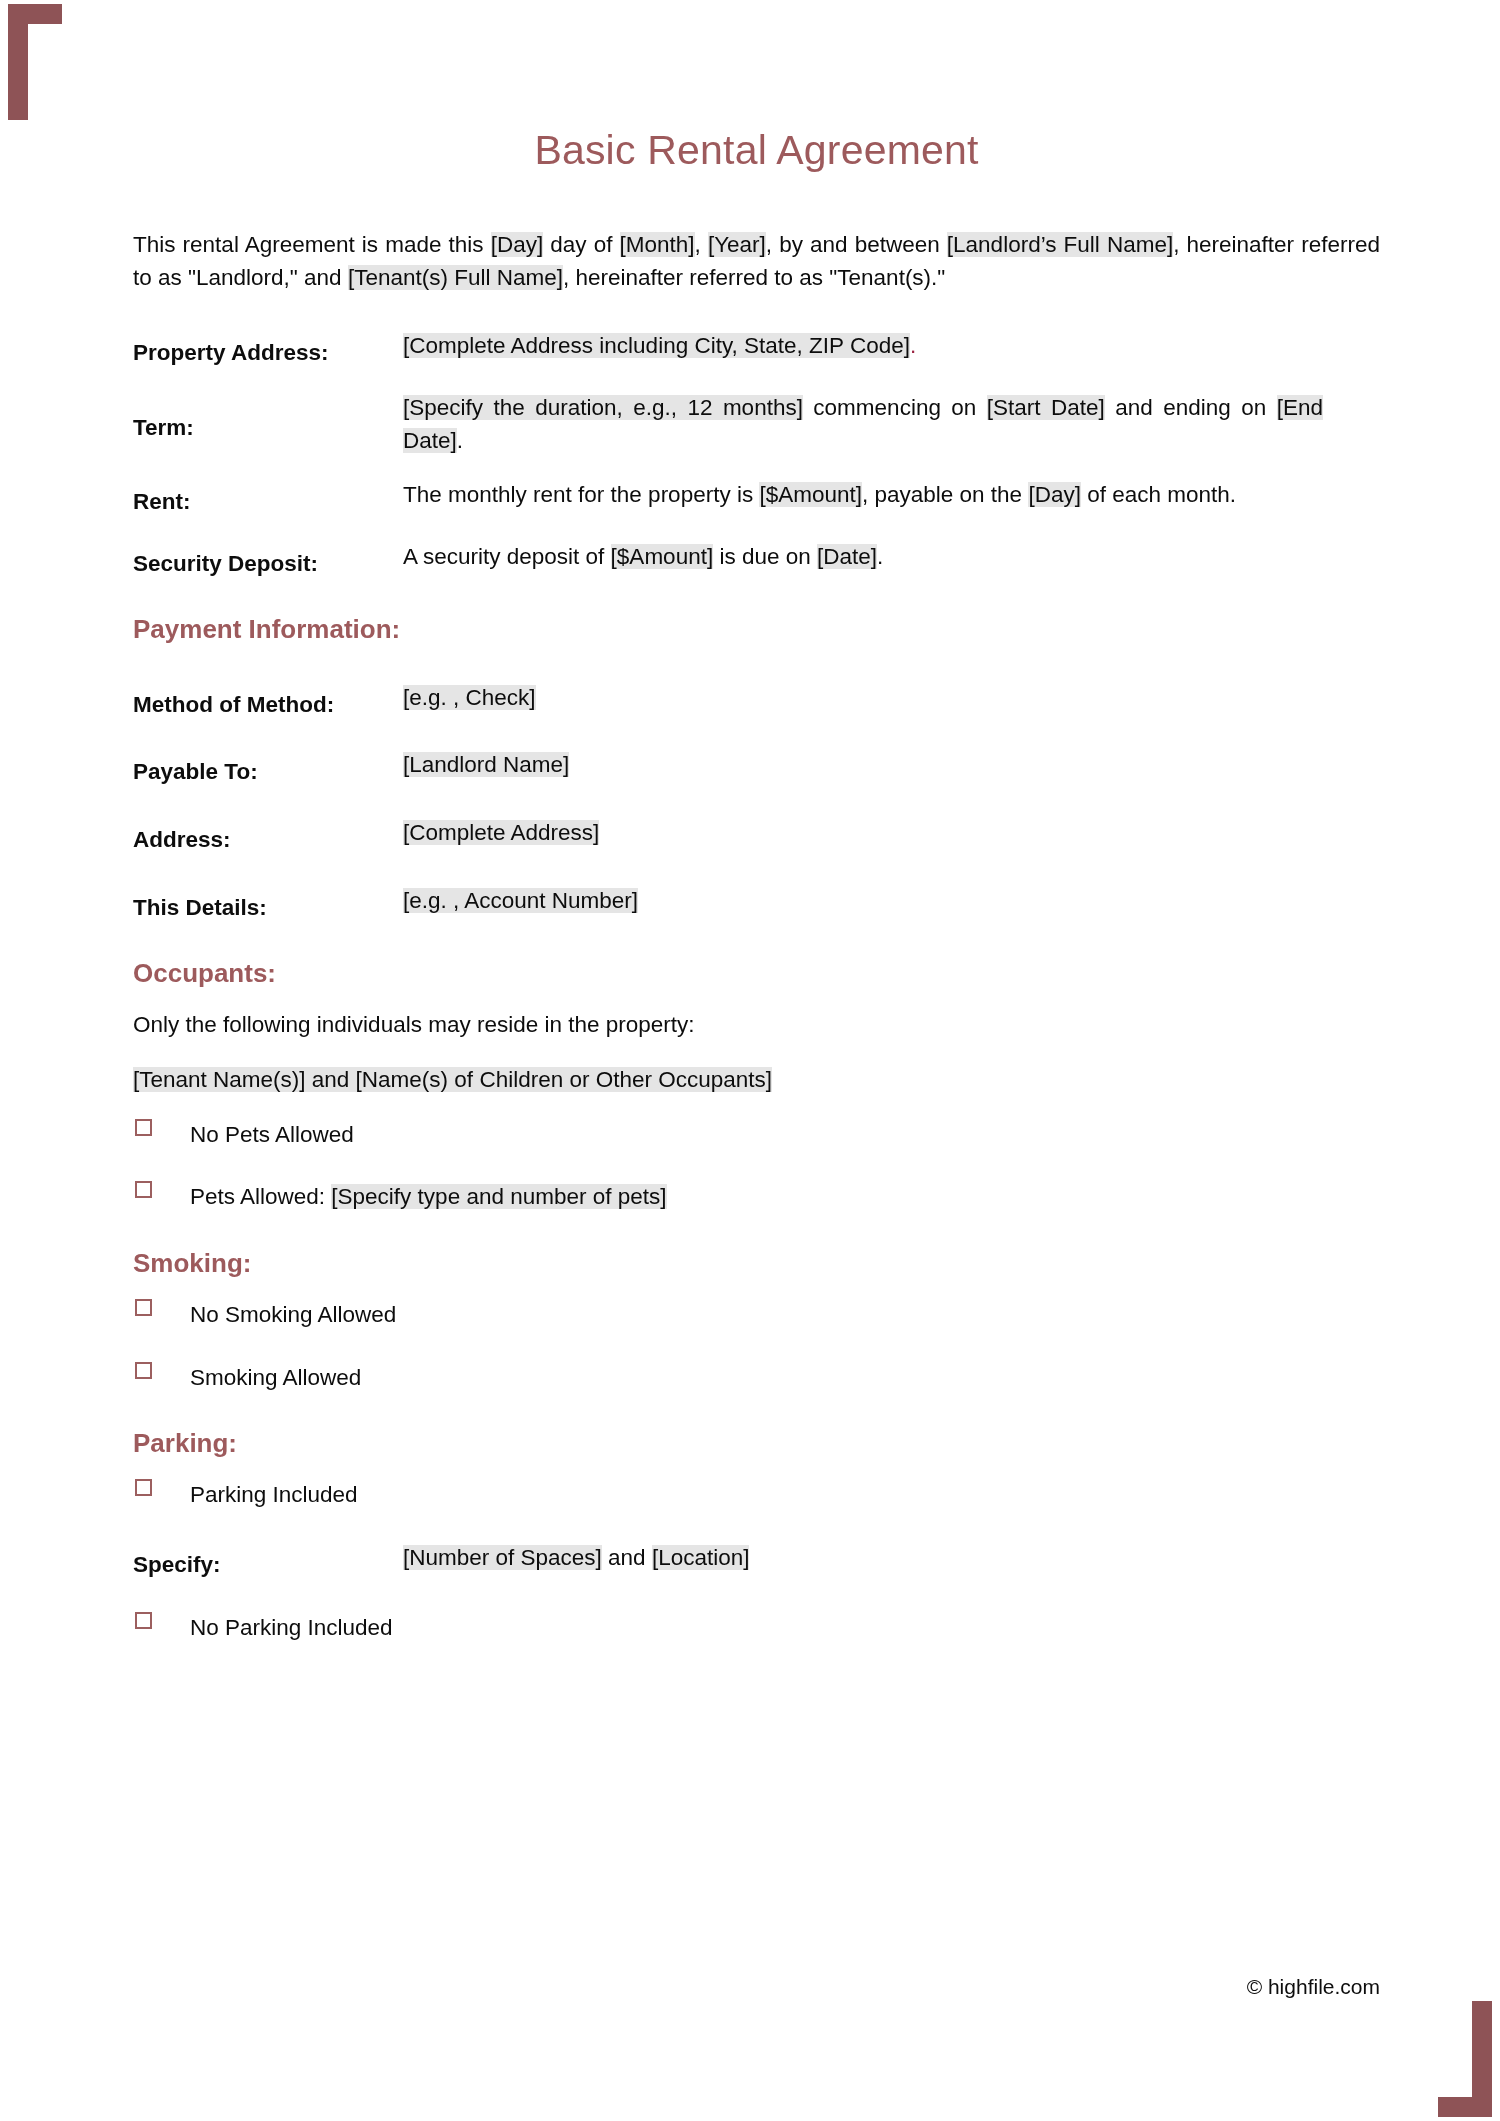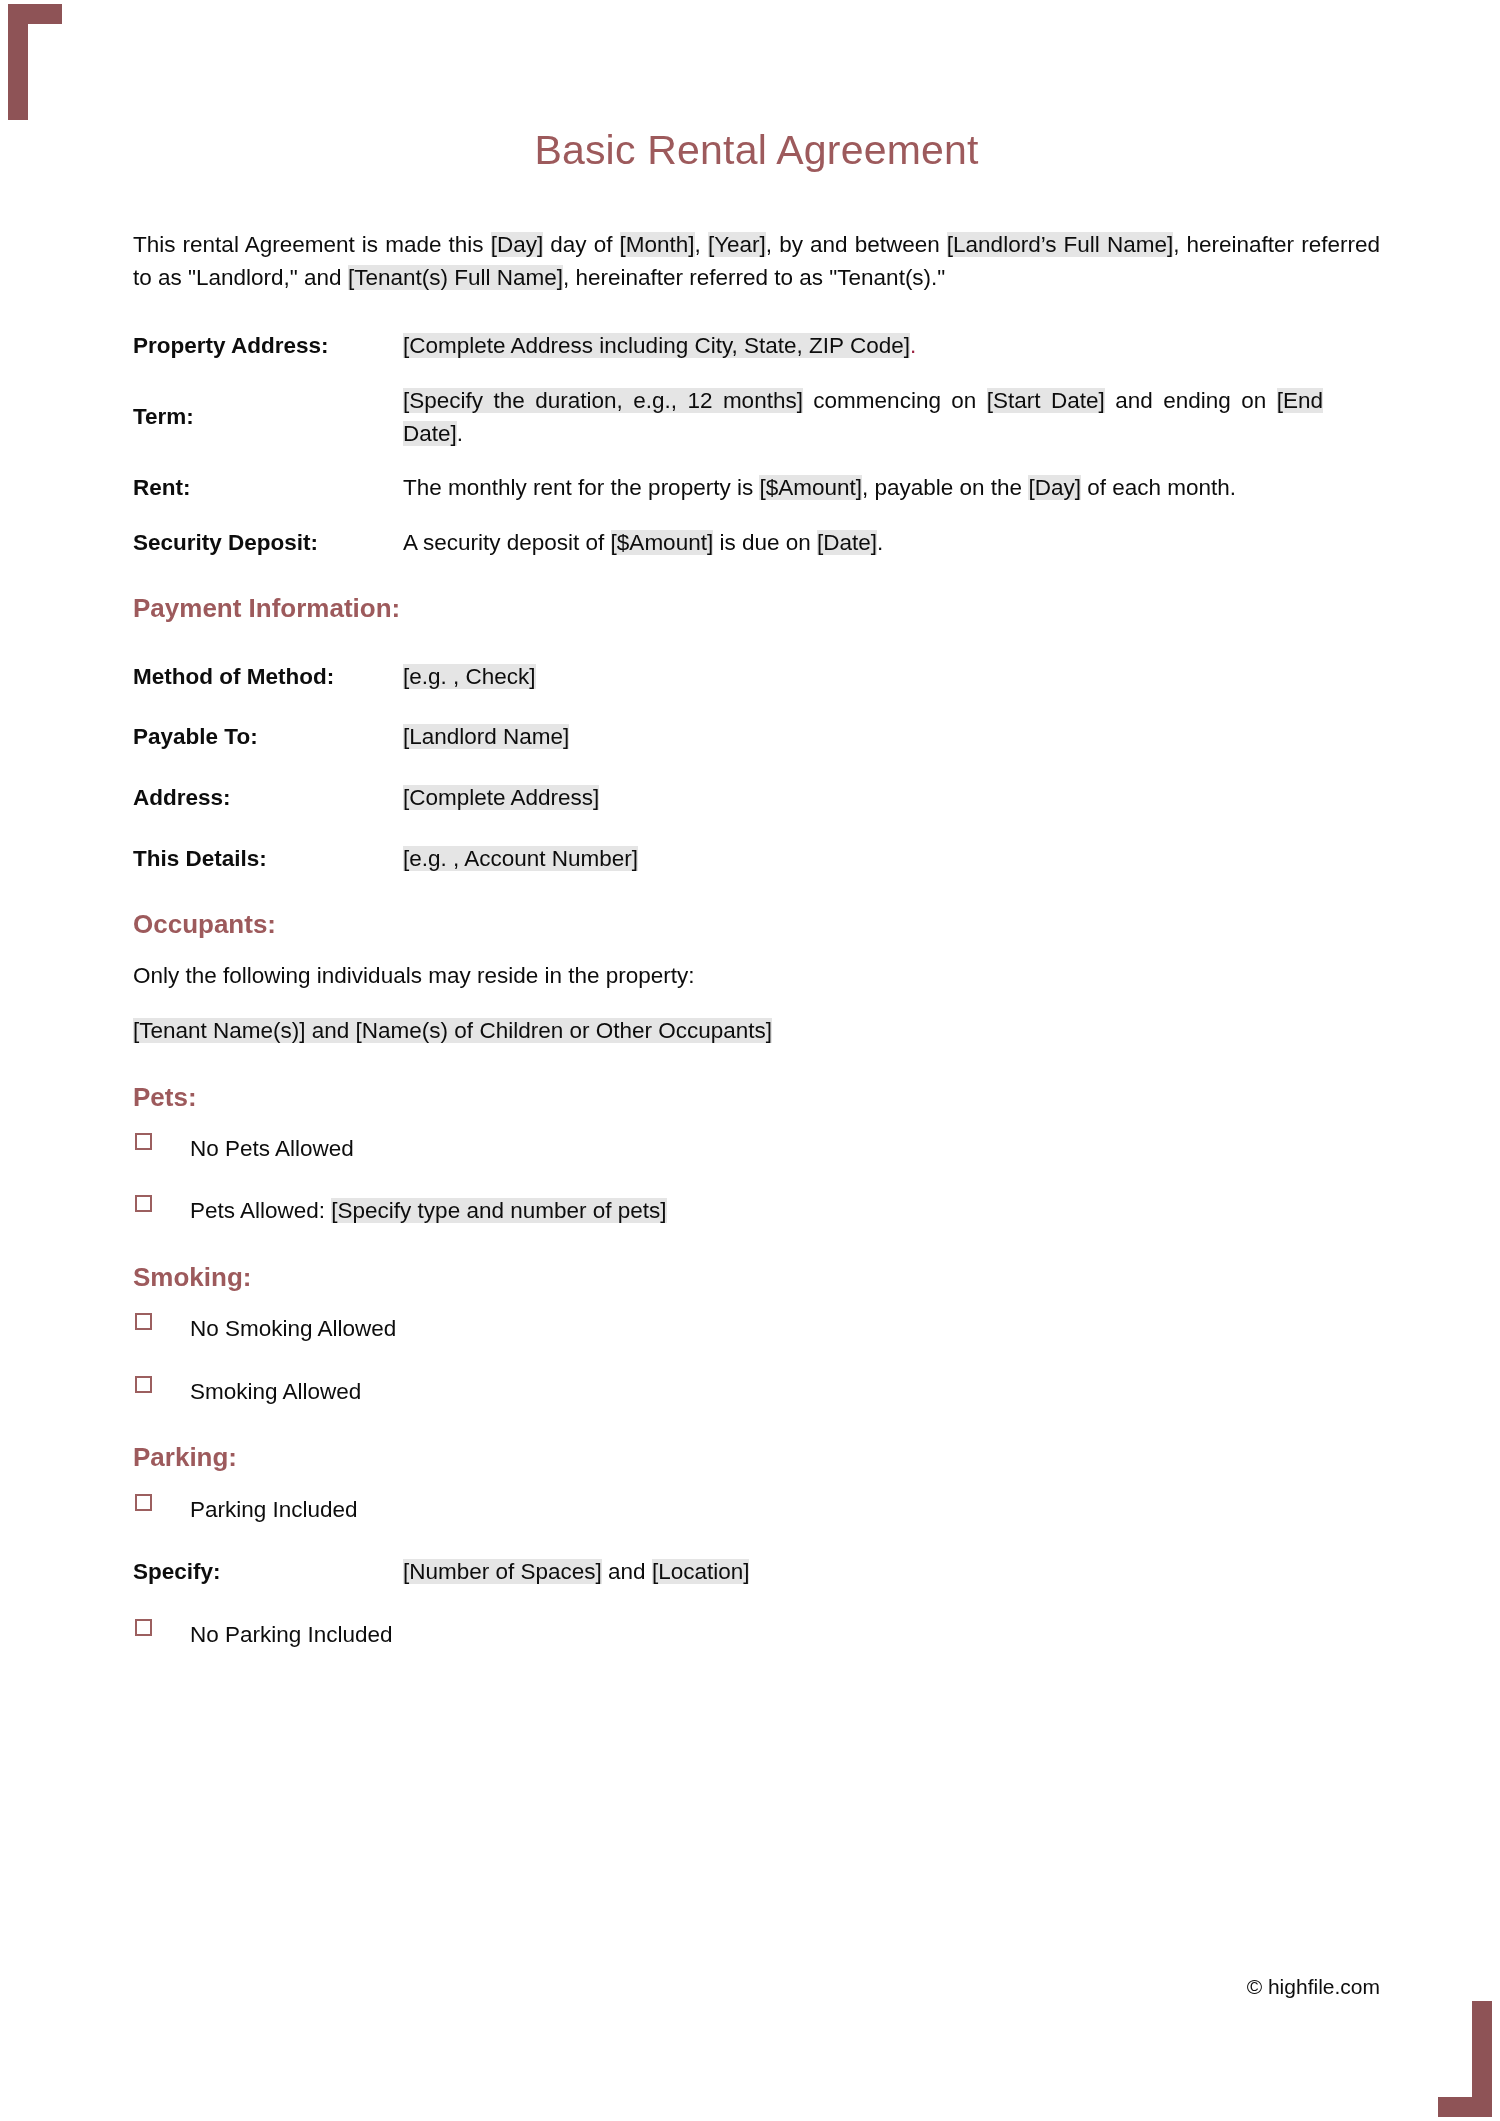--- a/index.html
+++ b/index.html
@@ -99,20 +99,21 @@
     align-items: flex-start;
     margin-bottom: 22px;
   }
   .row-label {
     width: 270px;
     flex: 0 0 270px;
     font-size: 22.5px;
     font-weight: bold;
     color: #0d0d0d;
     line-height: 1.45;
+    margin-top: 7px;
   }
   .row-label.mid {
     align-self: center;
   }
   .row-value {
     flex: 1 1 auto;
     font-size: 22.5px;
     line-height: 1.45;
     color: #0d0d0d;
     text-align: justify;
@@ -232,21 +233,20 @@
       <div class="row">
         <div class="row-label">This Details:</div>
         <div class="row-value nowrapjust"><span class="hl">[e.g. , Account Number]</span></div>
       </div>
     </div>
 
     <div class="section-head">Occupants:</div>
     <p class="body-line">Only the following individuals may reside in the property:</p>
     <p class="body-line"><span class="hl">[Tenant Name(s)] and [Name(s) of Children or Other Occupants]</span></p>
 
-    <div class="section-head">Pets:</div>
     <div class="check-row">
       <span class="checkbox"></span>
       <span class="check-label">No Pets Allowed</span>
     </div>
     <div class="check-row">
       <span class="checkbox"></span>
       <span class="check-label"><span>Pets Allowed: </span><span class="hl">[Specify type and number of pets]</span></span>
     </div>
 
     <div class="section-head">Smoking:</div>

